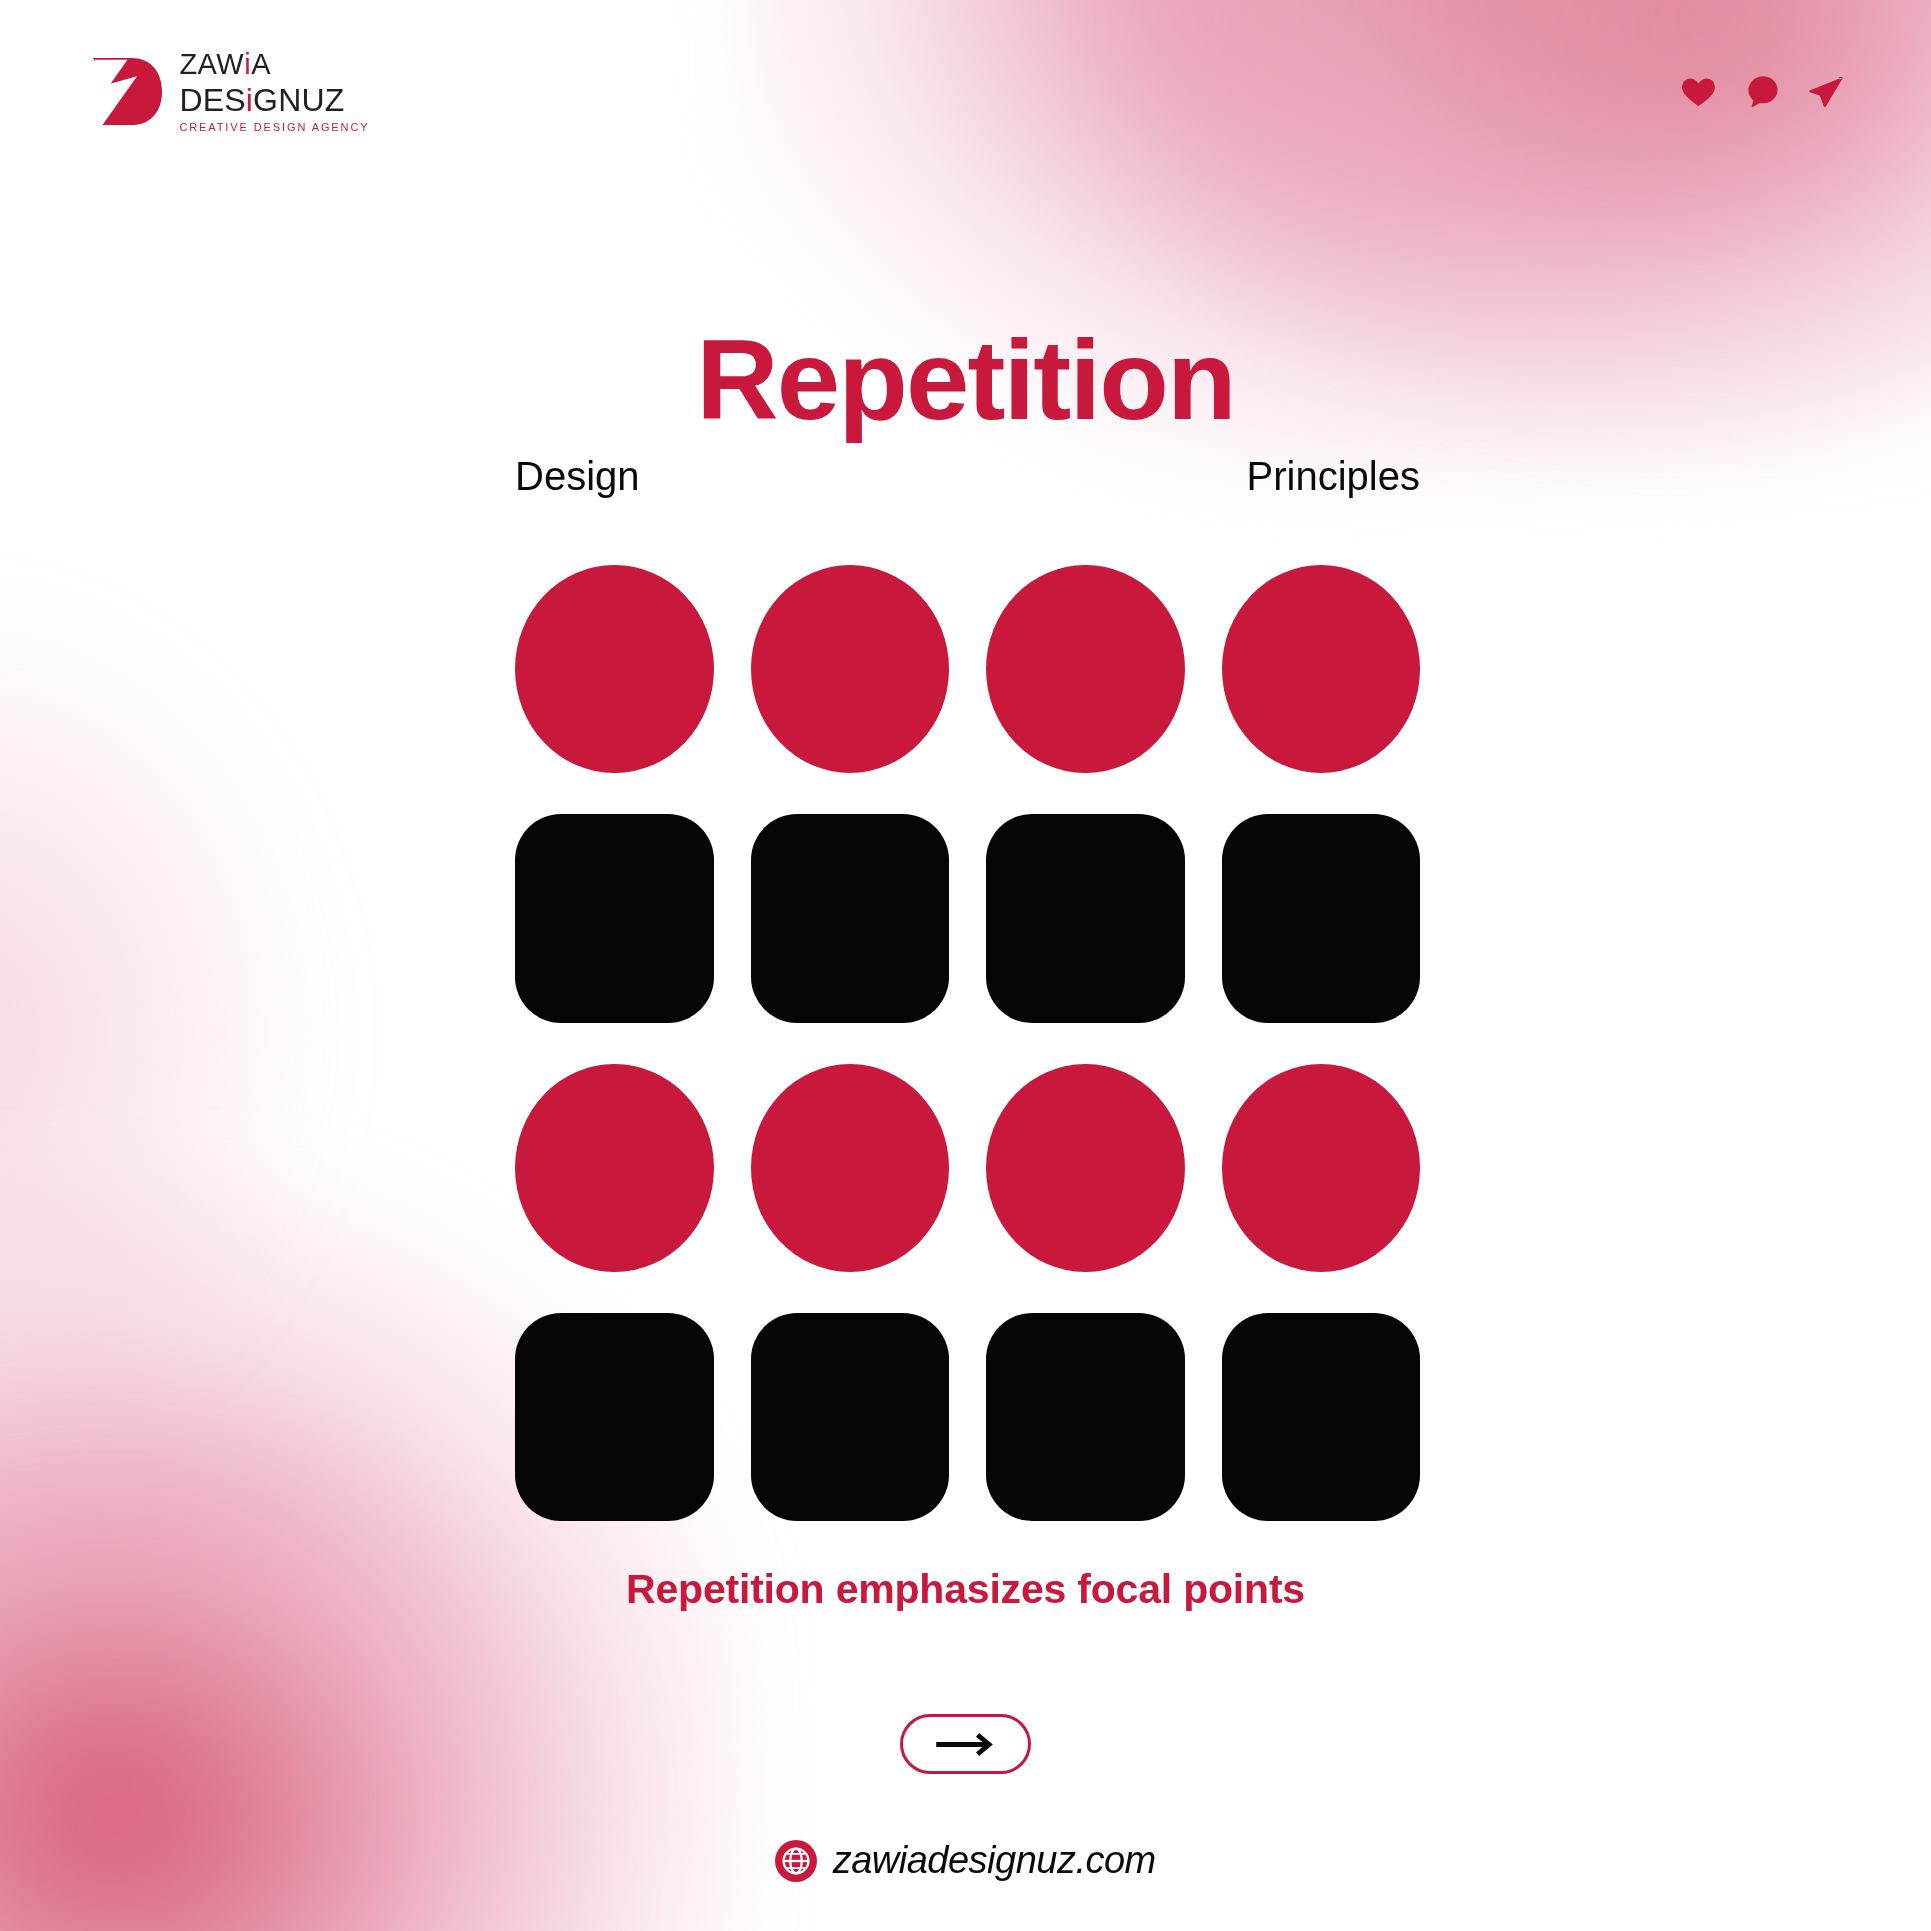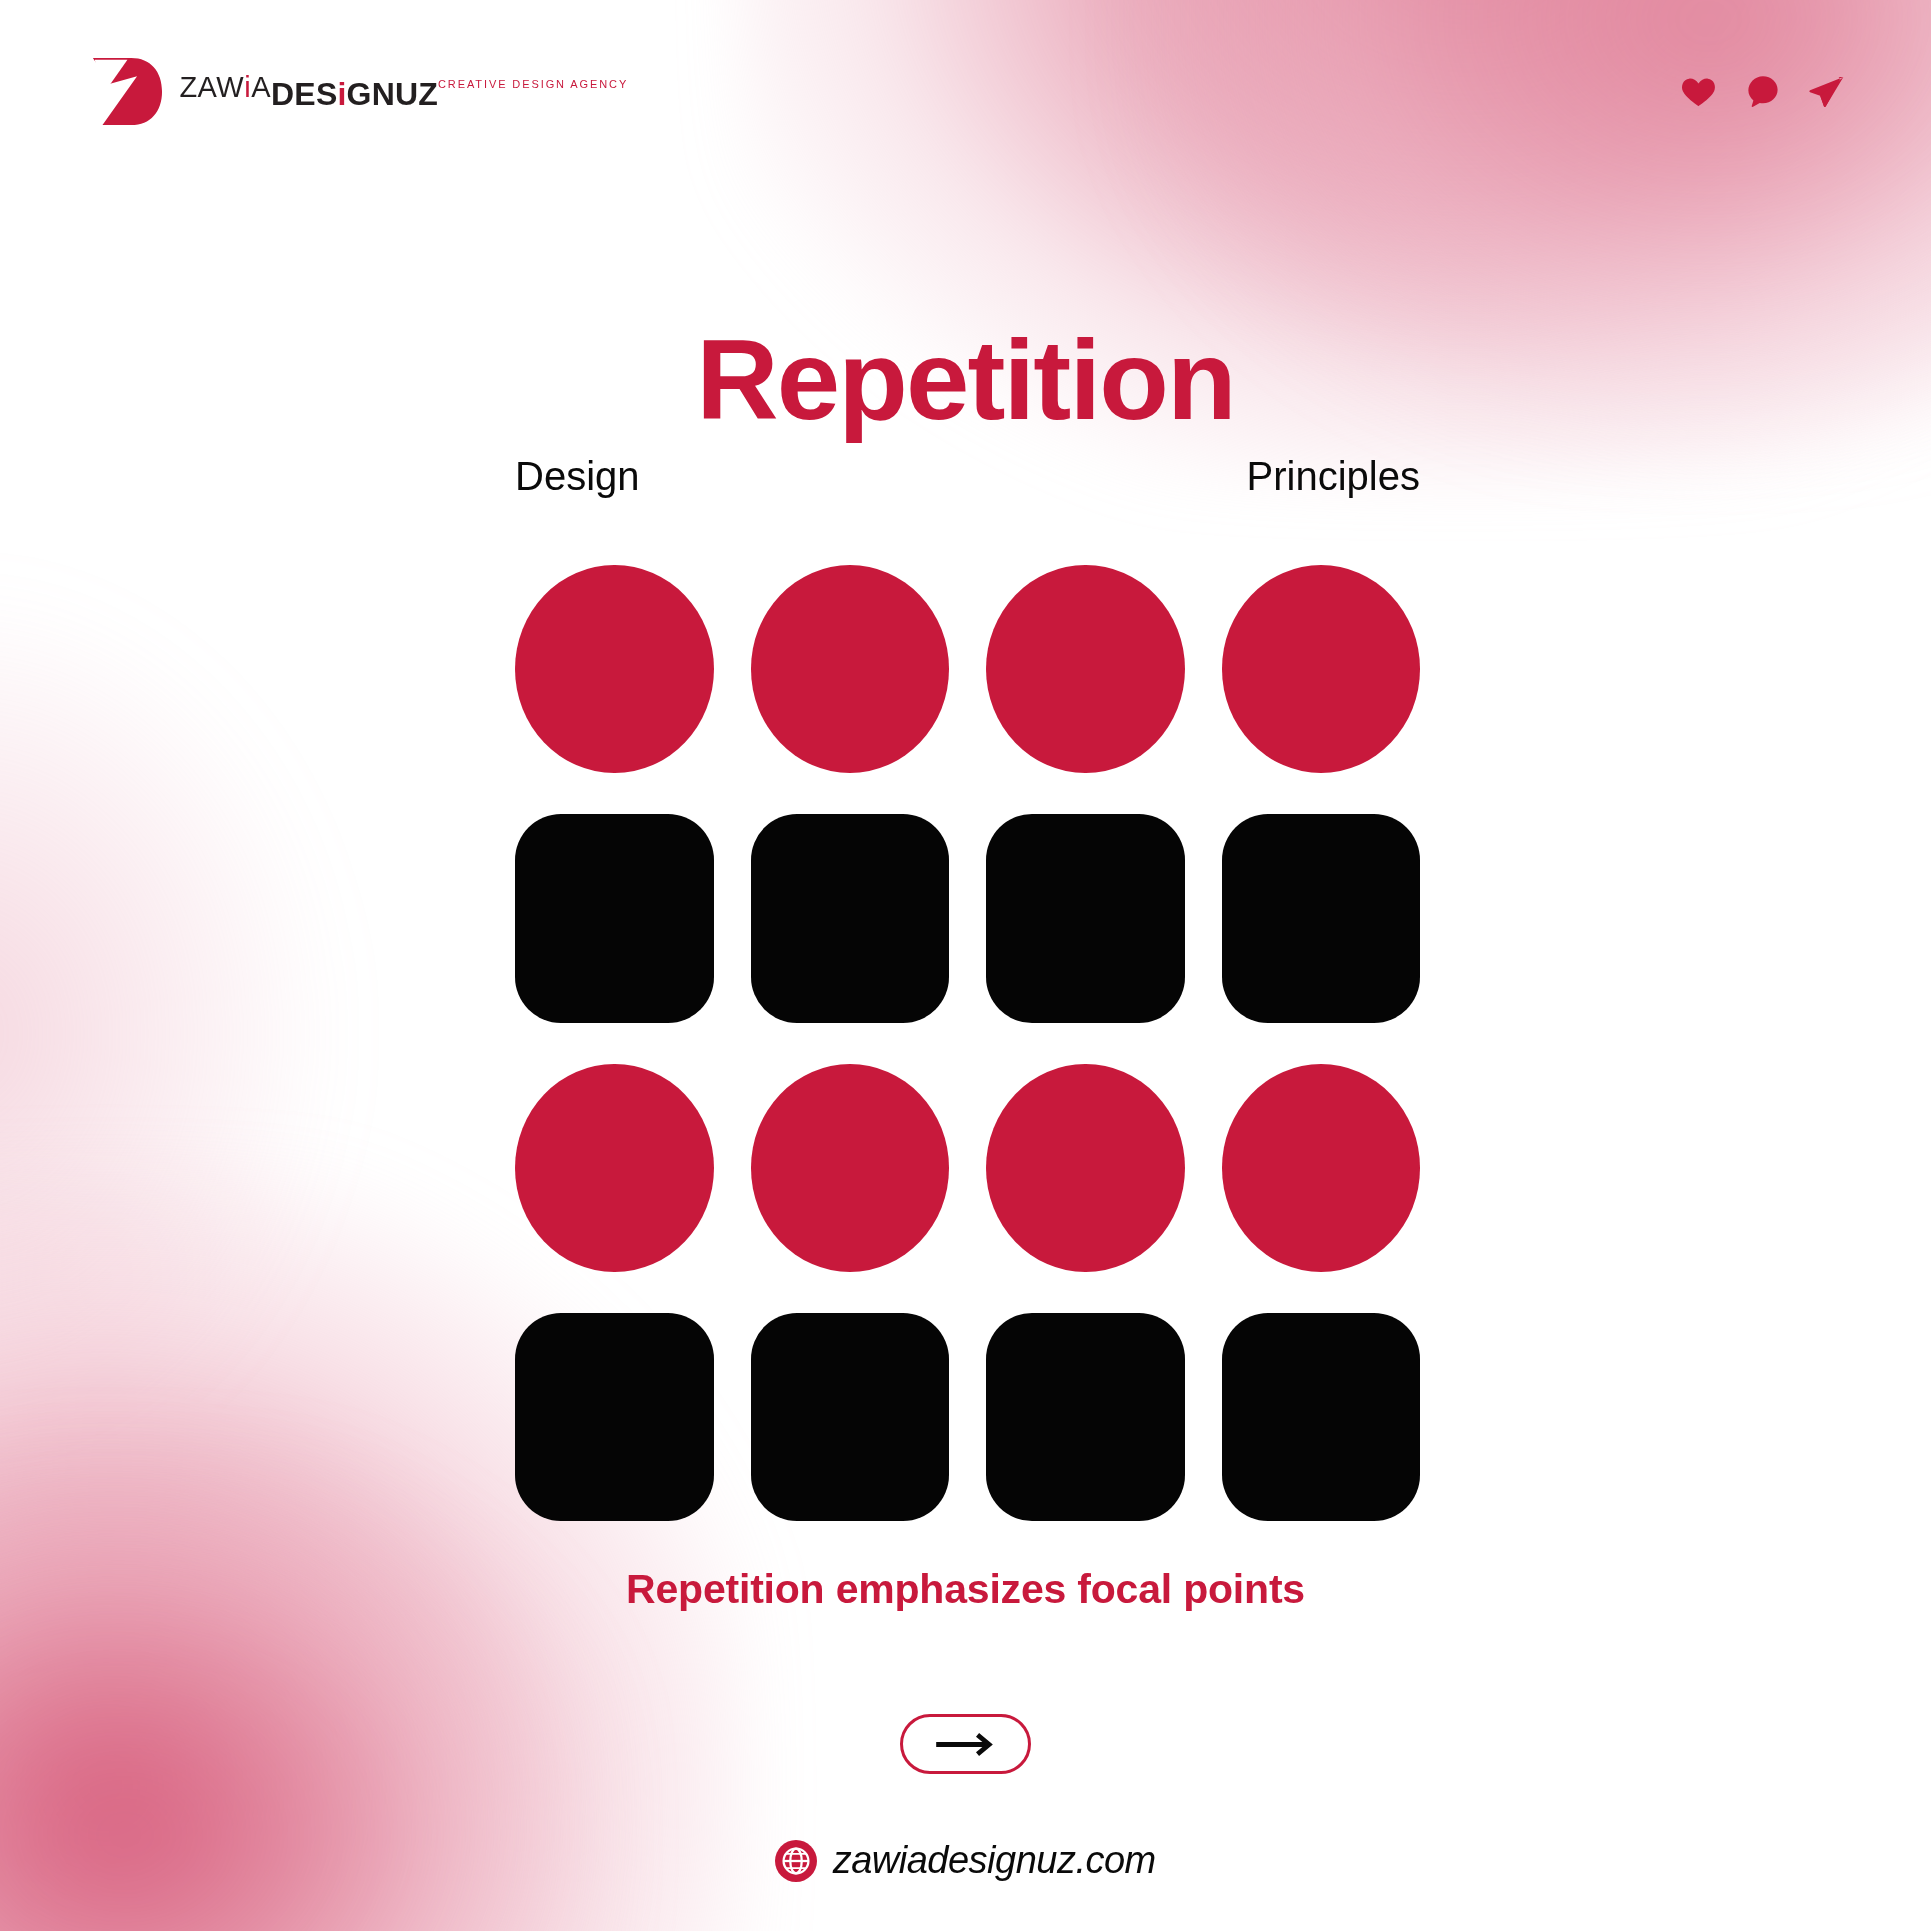--- a/index.html
+++ b/index.html
@@ -68,28 +68,28 @@
   .content { position:absolute; inset:0; }
 
   
   .header {
     position:absolute; top:0; left:0; right:0; height:183px;
     display:flex; align-items:center; justify-content:space-between;
     padding:0 85px 0 89px;
   }
   .logo { display:flex; align-items:center; gap:15.4px; }
   .logo-mark { width:75px; height:73px; flex:none; }
-  .logo-text { display:flex; flex-direction:row; line-height:1; }
+  .logo-text { display:flex; flex-direction:column; line-height:1; }
   .logo-line1 {
     font-size:29px; font-weight:400; letter-spacing:0.5px;
     color:#231f20; font-family:"Liberation Sans", sans-serif;
   }
   .logo-line1 .dot-i { color:#C8193C; }
   .logo-line2 {
-    font-size:32px; font-weight:700; letter-spacing:0.2px;
+    font-size:32px; font-weight:400; letter-spacing:0.2px;
     color:#231f20; margin-top:5px;
   }
   .logo-line2 .dot-i { color:#C8193C; }
   .logo-line3 {
     font-size:11px; font-weight:400; letter-spacing:1.9px;
     color:#C8193C; margin-top:5.8px;
   }
 
   .social { display:flex; align-items:center; gap:25px; }
   .social-icon { width:39px; height:39px; display:block; }

